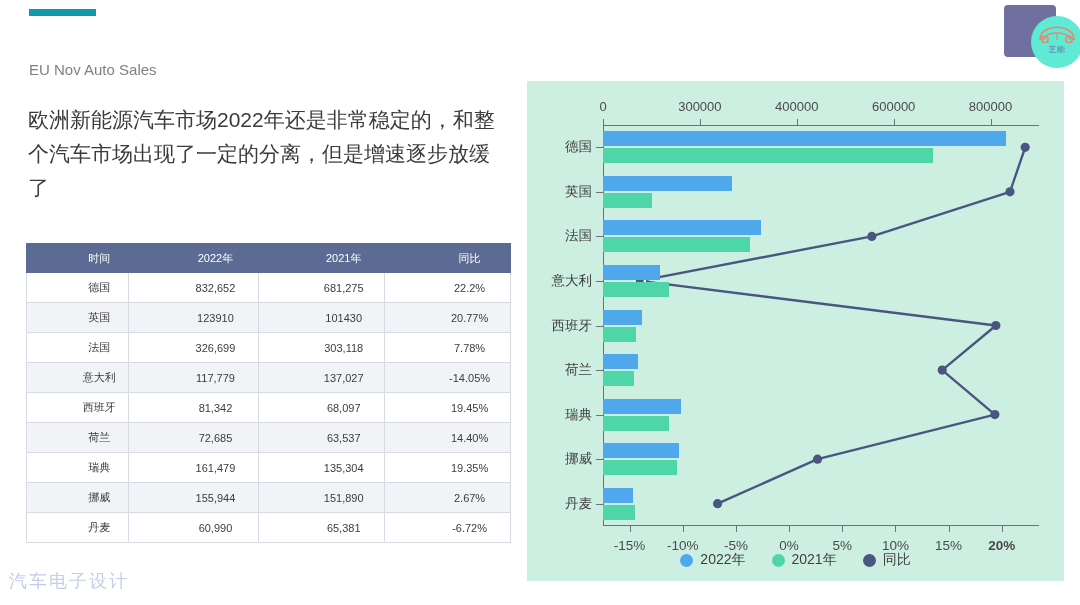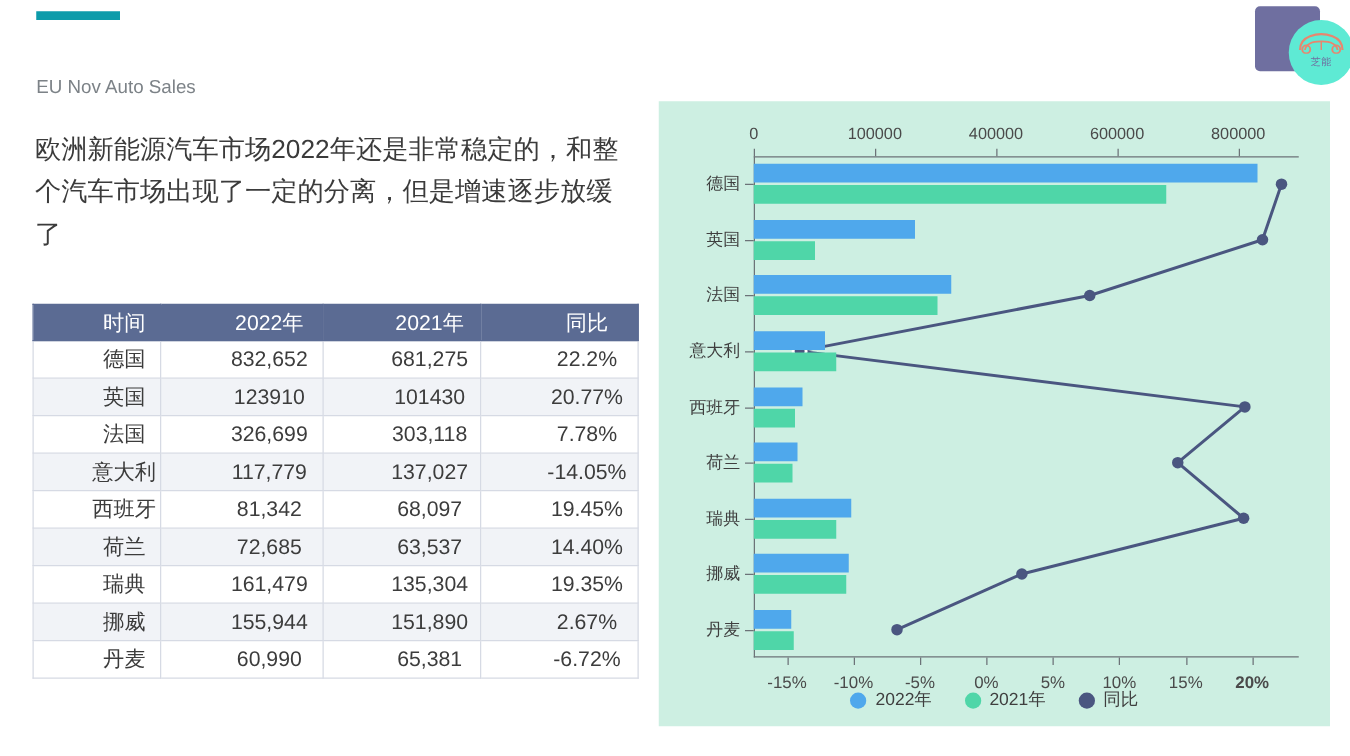--- a/index.html
+++ b/index.html
@@ -66,21 +66,21 @@
     width: 470px;
     font-size: 21px; line-height: 34px;
     color: #3b3b3b;
   }
 
   
   .tbl-wrap { position: absolute; left: 26px; top: 243px; width: 485px; }
   table { border-collapse: collapse; width: 100%; table-layout: fixed; }
   th, td {
     text-align: center;
-    font-size: 17px;
+    font-size: 11px;
     color: #3c3c3c;
     height: 30px;
     border: 1px solid #d6dae4;
     padding-left: 44px;
   }
   thead th {
     background: #5b6b93;
     color: #ffffff;
     font-weight: normal;
     border: 1px solid #5b6b93;
@@ -285,21 +285,21 @@
           <circle cx="36.7" cy="155.9" r="5.2" fill="#4a5680" stroke="#ffffff" stroke-width="2.4"></circle>
           <circle cx="392.9" cy="200.5" r="4.6" fill="#4a5680"></circle>
           <circle cx="339.2" cy="245.1" r="4.6" fill="#4a5680"></circle>
           <circle cx="391.9" cy="289.6" r="4.6" fill="#4a5680"></circle>
           <circle cx="214.5" cy="334.2" r="4.6" fill="#4a5680"></circle>
           <circle cx="114.6" cy="378.7" r="4.6" fill="#4a5680"></circle>
         </svg>
     <div class="tick-t" style="left: 0px;"></div>
         <div class="tlabel-t" style="left: 0px;">0</div>
         <div class="tick-t" style="left: 96.8889px;"></div>
-        <div class="tlabel-t" style="left: 96.8889px;">100000</div>
+        <div class="tlabel-t" style="left: 96.8889px;">300000</div>
         <div class="tick-t" style="left: 193.778px;"></div>
         <div class="tlabel-t" style="left: 193.778px;">400000</div>
         <div class="tick-t" style="left: 290.667px;"></div>
         <div class="tlabel-t" style="left: 290.667px;">600000</div>
         <div class="tick-t" style="left: 387.556px;"></div>
         <div class="tlabel-t" style="left: 387.556px;">800000</div>
         <div class="tick-b" style="left: 26.5854px;"></div>
         <div class="tlabel-b" style="left: 26.5854px;">-15%</div>
         <div class="tick-b" style="left: 79.7561px;"></div>
         <div class="tlabel-b" style="left: 79.7561px;">-10%</div>
@@ -361,13 +361,14 @@
           <span class="lg-dot" style="background: rgb(79, 214, 168);"></span>
           <span class="lg-txt">2021年</span>
         </div>
         <div class="lg-item">
           <span class="lg-dot" style="background: rgb(74, 86, 128);"></span>
           <span class="lg-txt">同比</span>
         </div>
       </div>
   </div>
 
+  <div class="watermark">汽车电子设计</div>
 </div>
 
 </body></html>

